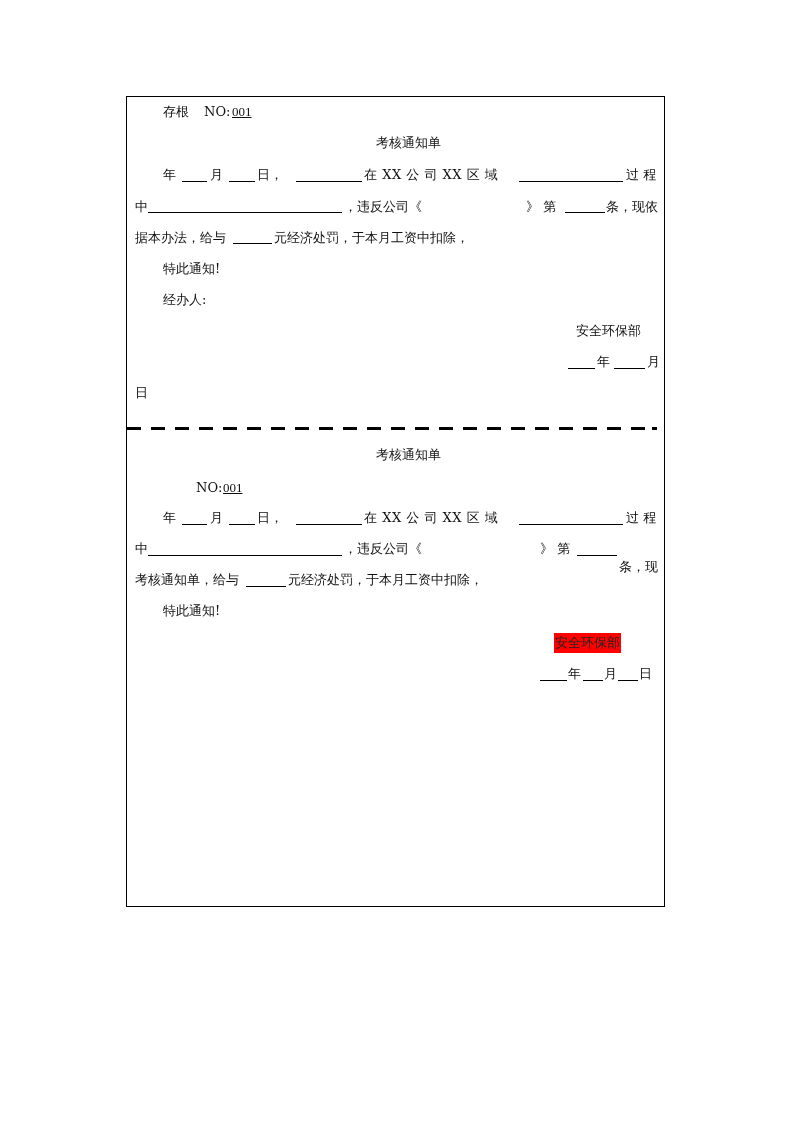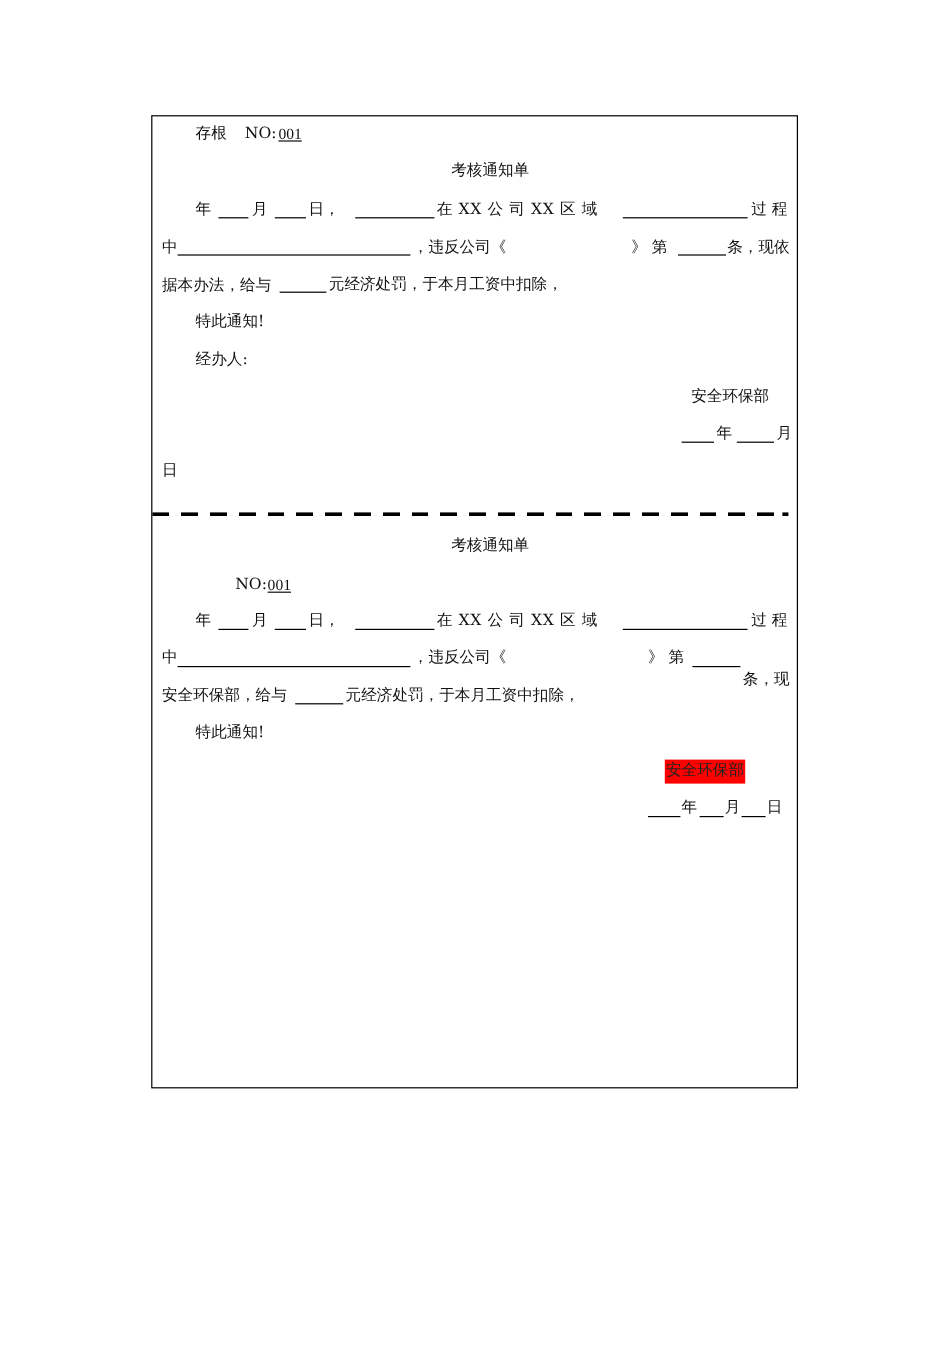--- a/index.html
+++ b/index.html
@@ -76,21 +76,21 @@
 <div class="u" style="left:519px;top:524px;width:104px;"></div>
 <span class="t" style="left:626px;top:510px;">过 程</span>
 
 <span class="t" style="left:135px;top:541px;">中</span>
 <div class="u" style="left:148px;top:555px;width:194px;"></div>
 <span class="t" style="left:344px;top:541px;">，违反公司《</span>
 <span class="t" style="left:540px;top:541px;">》 第</span>
 <div class="u" style="left:577px;top:555px;width:40px;"></div>
 <span class="t" style="left:619px;top:541px;margin-top:18px;">条，现</span>
 
-<span class="t" style="left:135px;top:572px;">安全环保部，给与</span>
+<span class="t" style="left:135px;top:572px;">考核通知单，给与</span>
 <div class="u" style="left:246px;top:586px;width:40px;"></div>
 <span class="t" style="left:288px;top:572px;">元经济处罚，于本月工资中扣除，</span>
 
 <span class="t" style="left:163px;top:603px;">特此通知!</span>
 
 <span class="t red" style="left:554px;top:633px;">安全环保部</span>
 
 <div class="u" style="left:540px;top:680px;width:27px;"></div>
 <span class="t" style="left:568px;top:666px;">年</span>
 <div class="u" style="left:583px;top:680px;width:20px;"></div>

